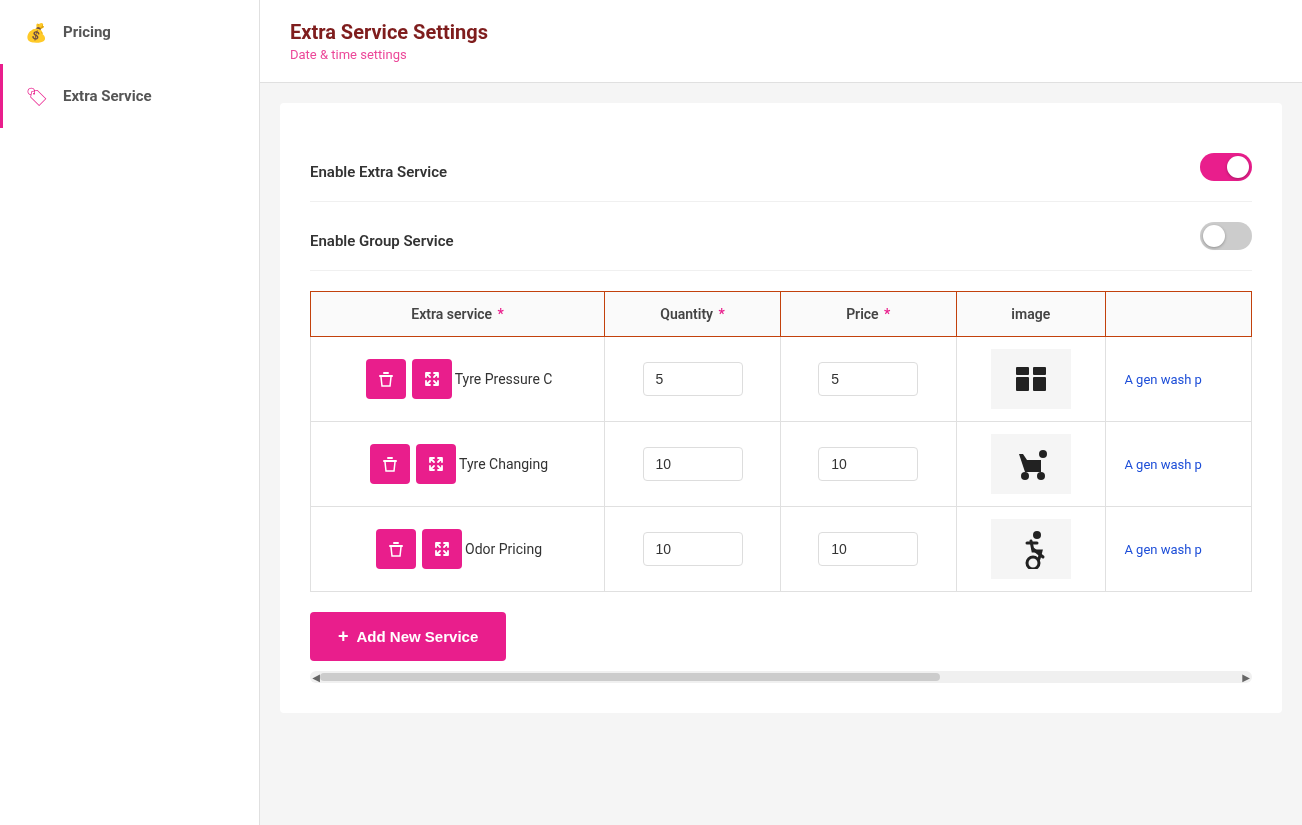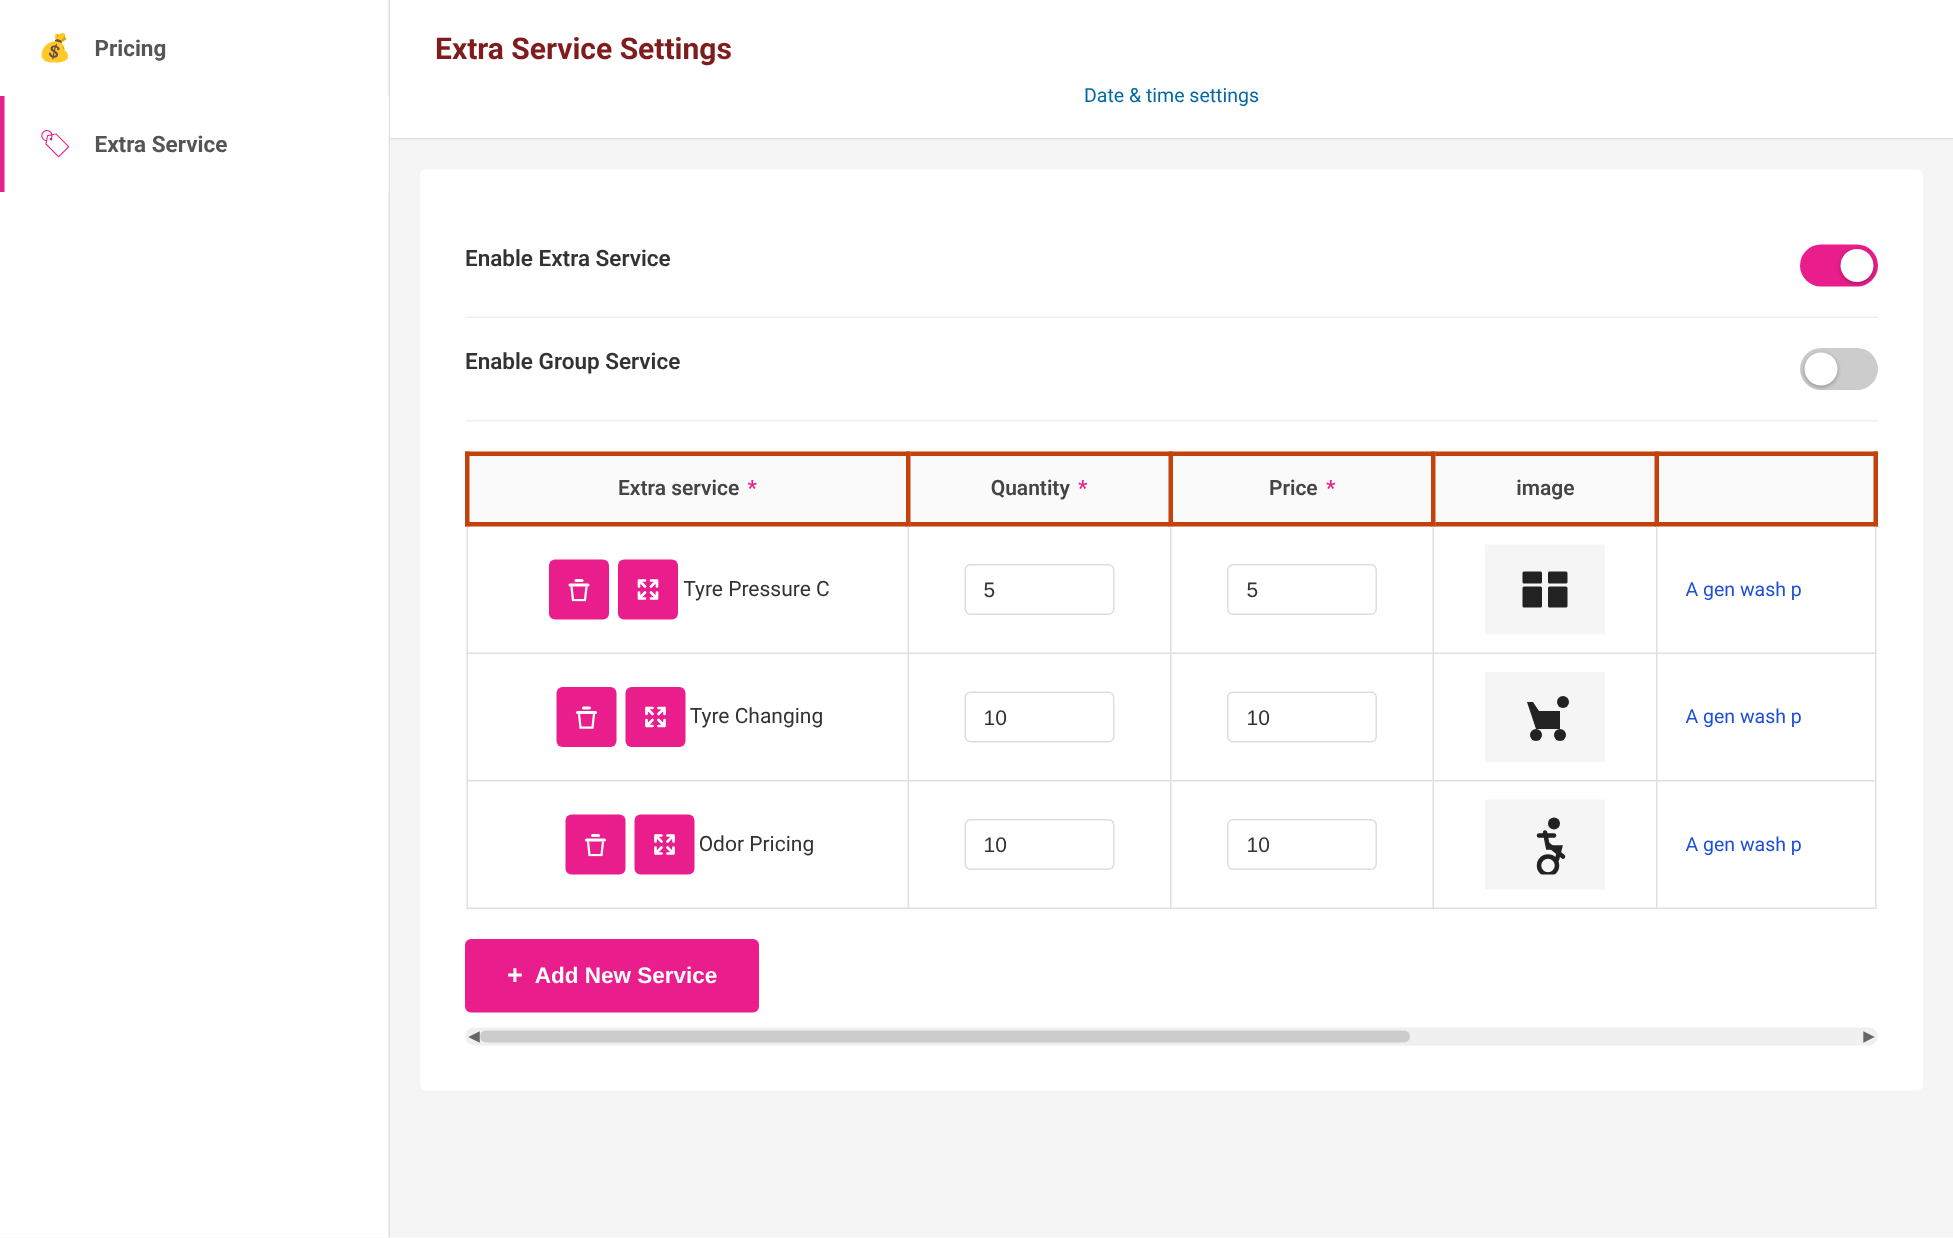--- a/index.html
+++ b/index.html
@@ -60,37 +60,36 @@
       border-bottom: 1px solid #e0e0e0;
       margin-bottom: 20px;
     }
     .page-header h1 {
       font-size: 20px;
       font-weight: 700;
       color: #7f1d1d;
     }
     .page-header .subtitle {
       font-size: 13px;
-      color: #0369a1;
-      margin-top: 13px;
-      text-align: center;
+      color: #ec4899;
+      margin-top: 3px;
     }
 
     
     .content {
       background: #fff;
       margin: 0 20px 20px 20px;
       padding: 30px;
       border-radius: 4px;
     }
 
     
     .toggle-row {
       display: flex;
-      align-items: flex-start;
+      align-items: flex-end;
       justify-content: space-between;
       padding: 20px 0;
       border-bottom: 1px solid #f0f0f0;
     }
     .toggle-row:last-of-type { border-bottom: none; }
     .toggle-label {
       font-size: 15px;
       font-weight: 600;
       color: #333;
     }
@@ -130,21 +129,21 @@
       margin-top: 20px;
       border: 1px solid #e0e0e0;
     }
     .services-table th {
       background: #fafafa;
       padding: 14px 16px;
       text-align: center;
       font-size: 14px;
       font-weight: 600;
       color: #444;
-      border: 3px solid #c2410c;
+      border: 1px solid #c2410c;
     }
     .services-table th .required {
       color: #e91e8c;
       margin-left: 2px;
     }
     .services-table td {
       padding: 12px 16px;
       border: 1px solid #e0e0e0;
       text-align: center;
       vertical-align: middle;

